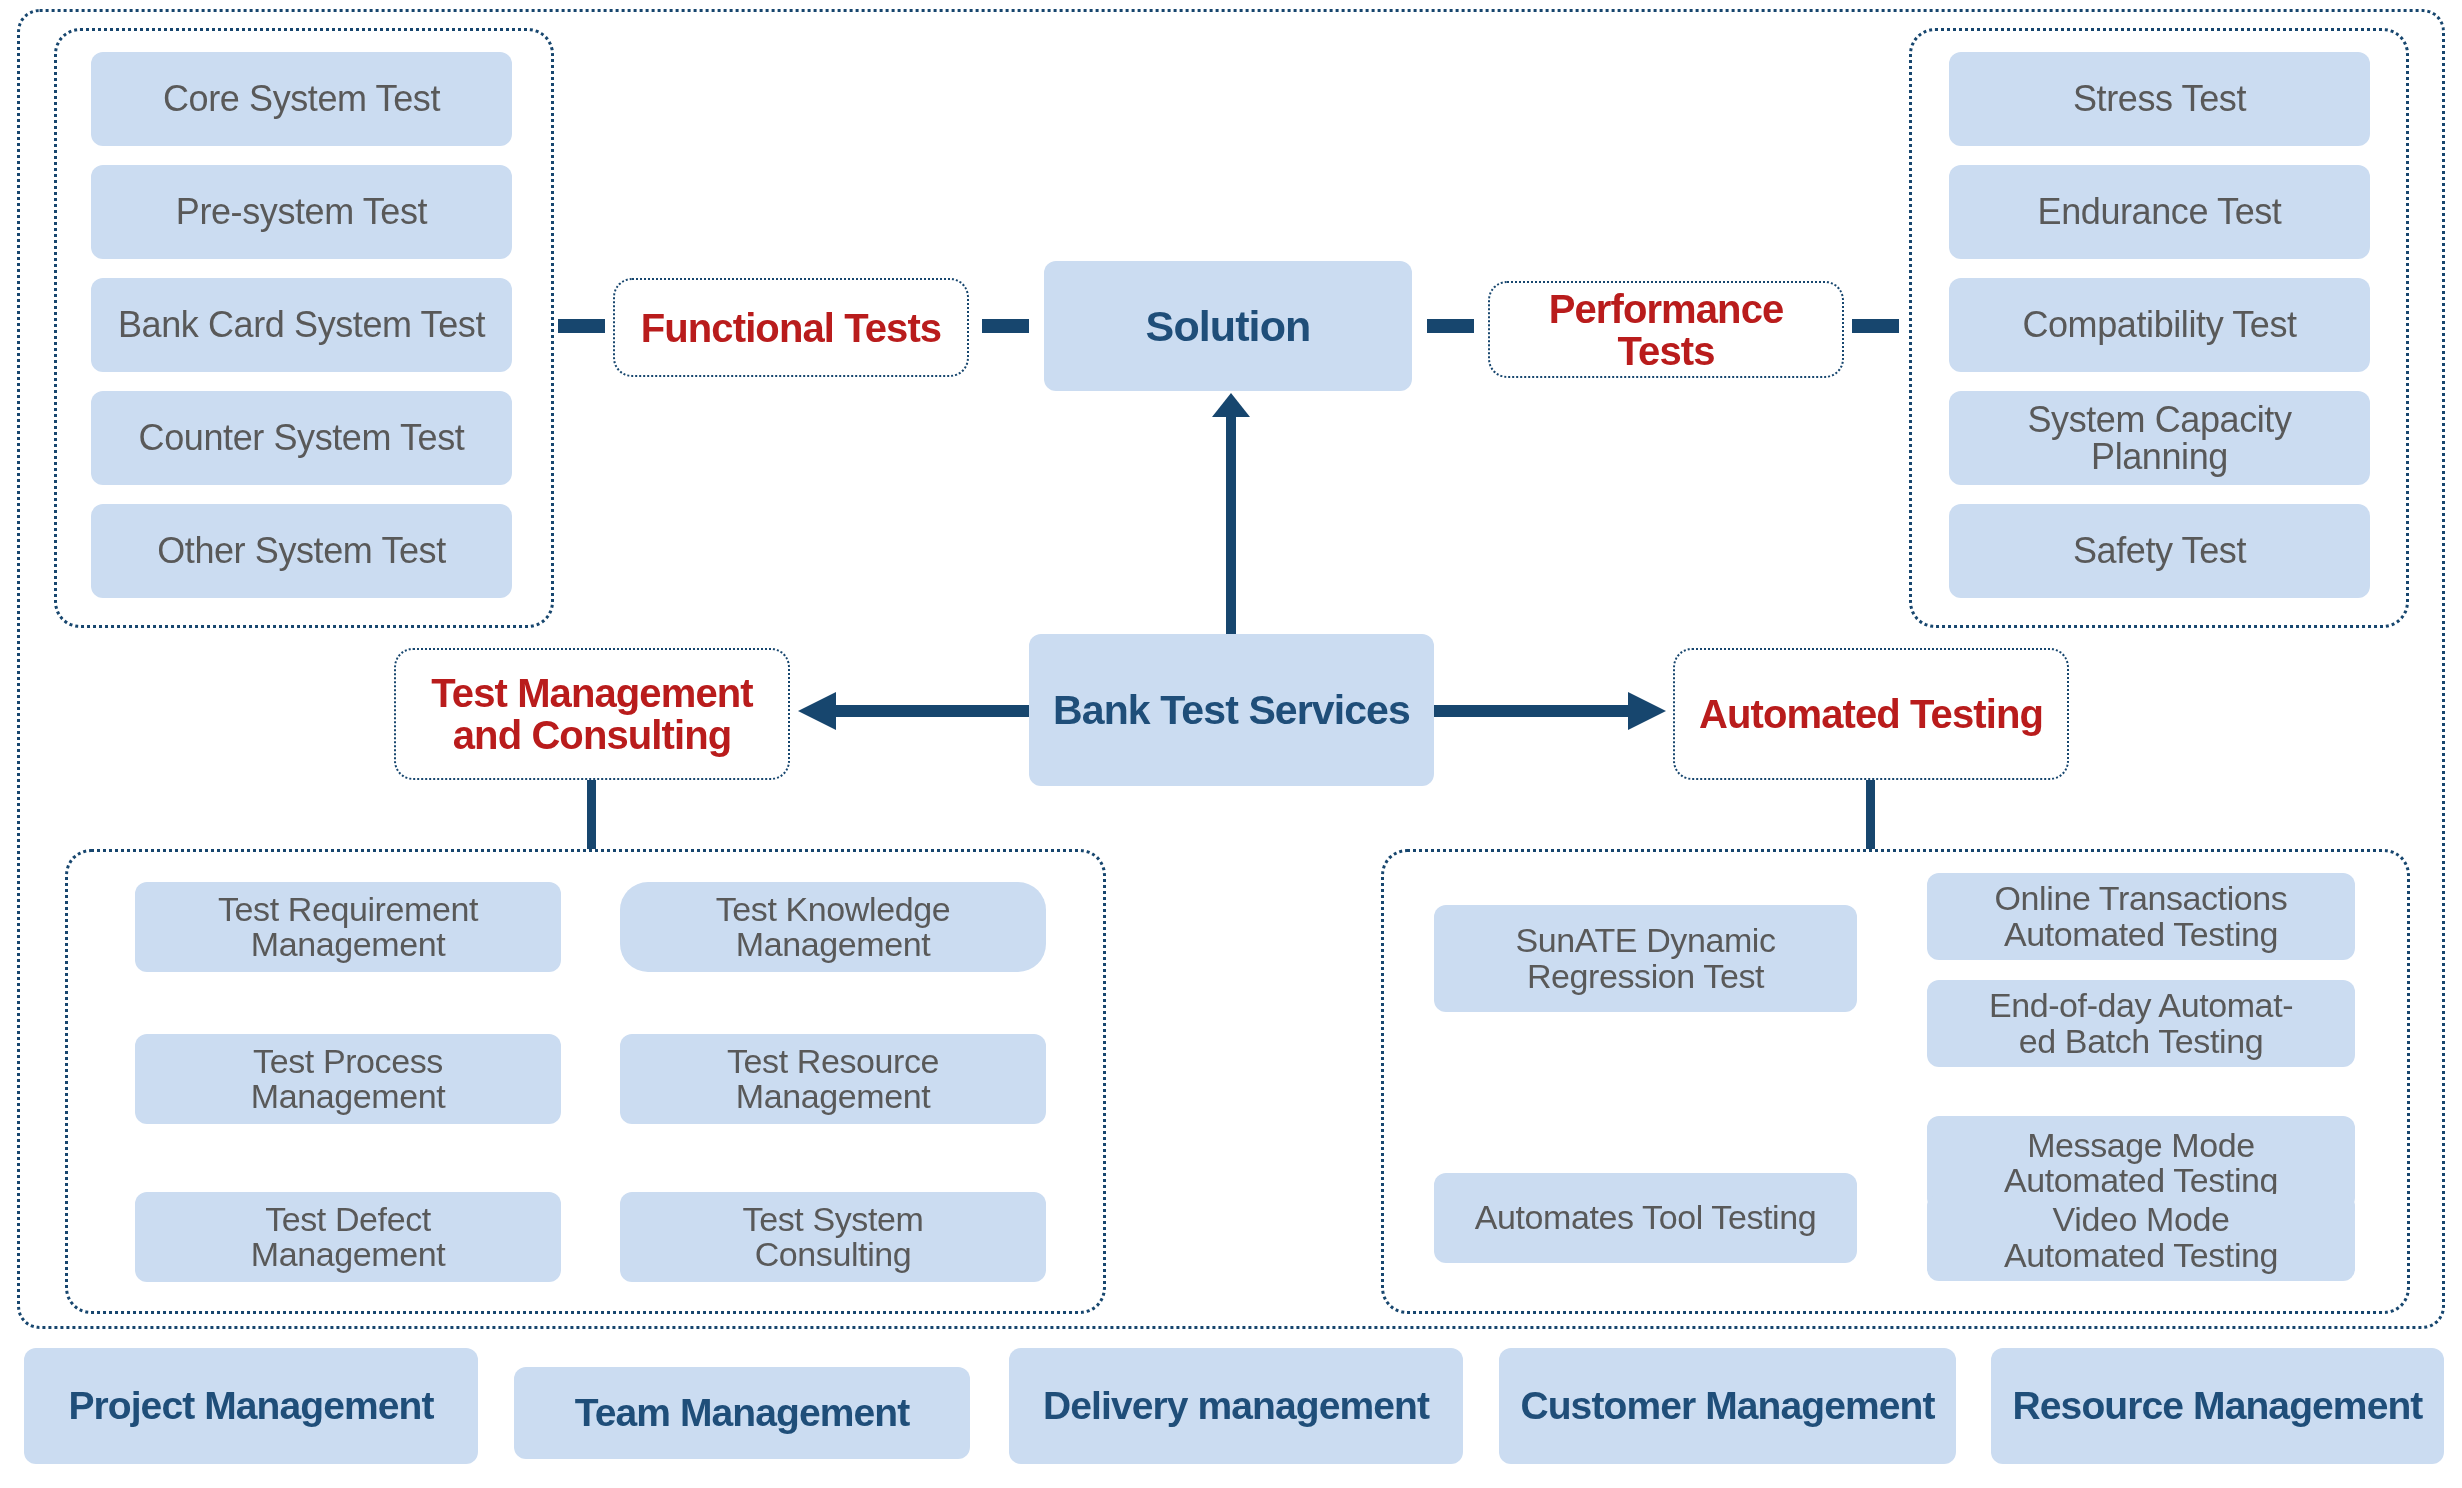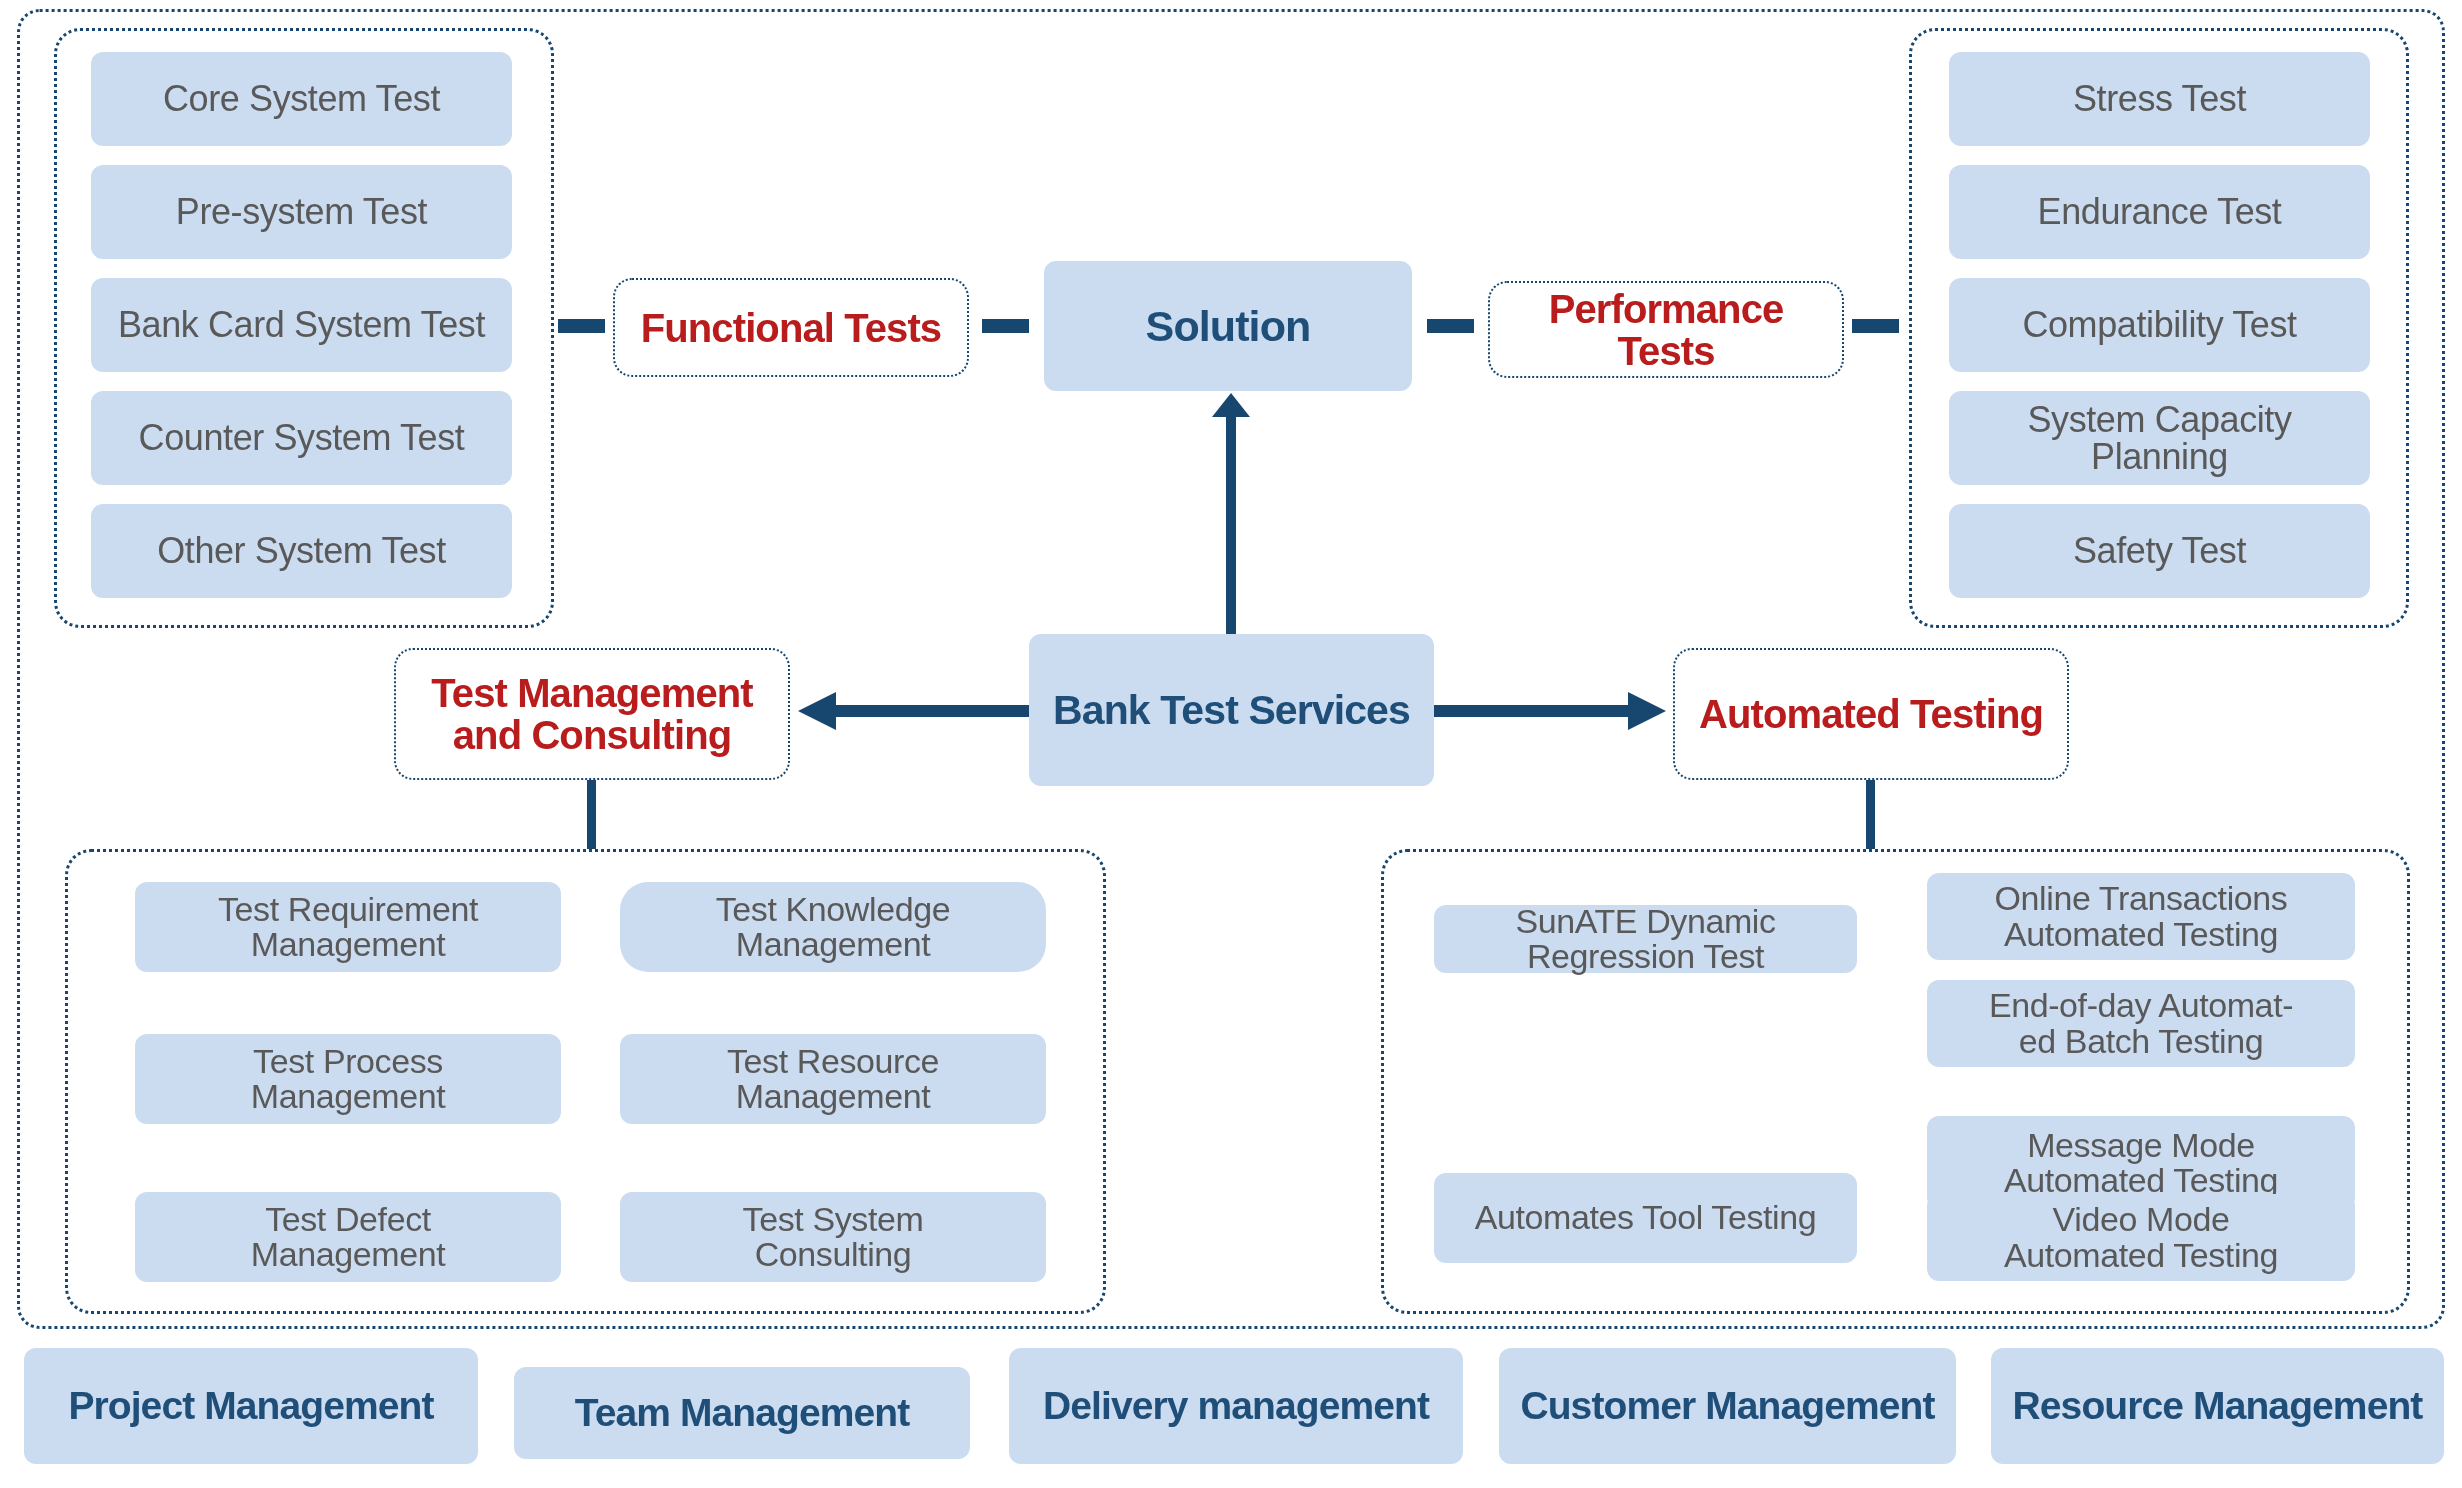--- a/index.html
+++ b/index.html
@@ -89,21 +89,21 @@
   <div class="bluebox small" style="left:135px;top:1034px;width:426px;height:90px;">Test Process
 Management</div>
   <div class="bluebox small" style="left:620px;top:1034px;width:426px;height:90px;">Test Resource
 Management</div>
   <div class="bluebox small" style="left:135px;top:1192px;width:426px;height:90px;">Test Defect
 Management</div>
   <div class="bluebox small" style="left:620px;top:1192px;width:426px;height:90px;text-align:center;">Test System
 Consulting</div>
 
   <div class="dotted group" style="left:1381px;top:849px;width:1029px;height:465px;"></div>
-  <div class="bluebox small" style="left:1434px;top:905px;width:423px;height:68px;">SunATE Dynamic
+  <div class="bluebox small" style="left:1434px;top:905px;width:423px;height:107px;">SunATE Dynamic
 Regression Test</div>
   <div class="bluebox small" style="left:1434px;top:1173px;width:423px;height:90px;">Automates Tool Testing</div>
   <div class="bluebox small" style="left:1927px;top:873px;width:428px;height:87px;">Online Transactions
 Automated Testing</div>
   <div class="bluebox small" style="left:1927px;top:980px;width:428px;height:87px;">End-of-day Automat-
 ed Batch Testing</div>
   <div class="bluebox small" style="left:1927px;top:1116px;width:428px;height:94px;">Message Mode
 Automated Testing</div>
   <div class="bluebox small" style="left:1927px;top:1194px;width:428px;height:87px;">Video Mode
 Automated Testing</div>

